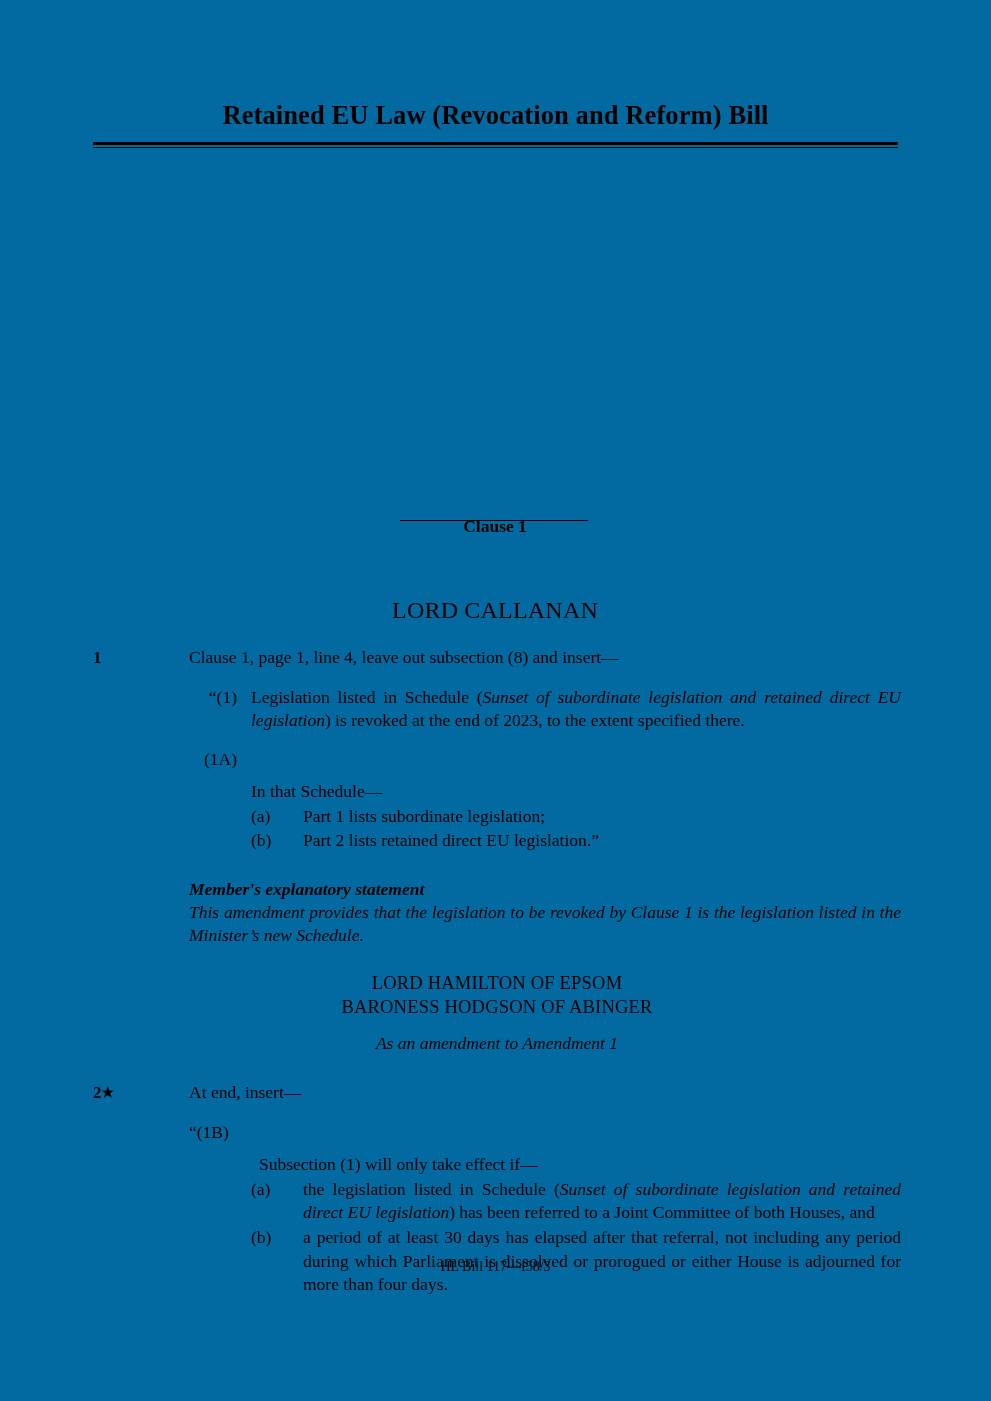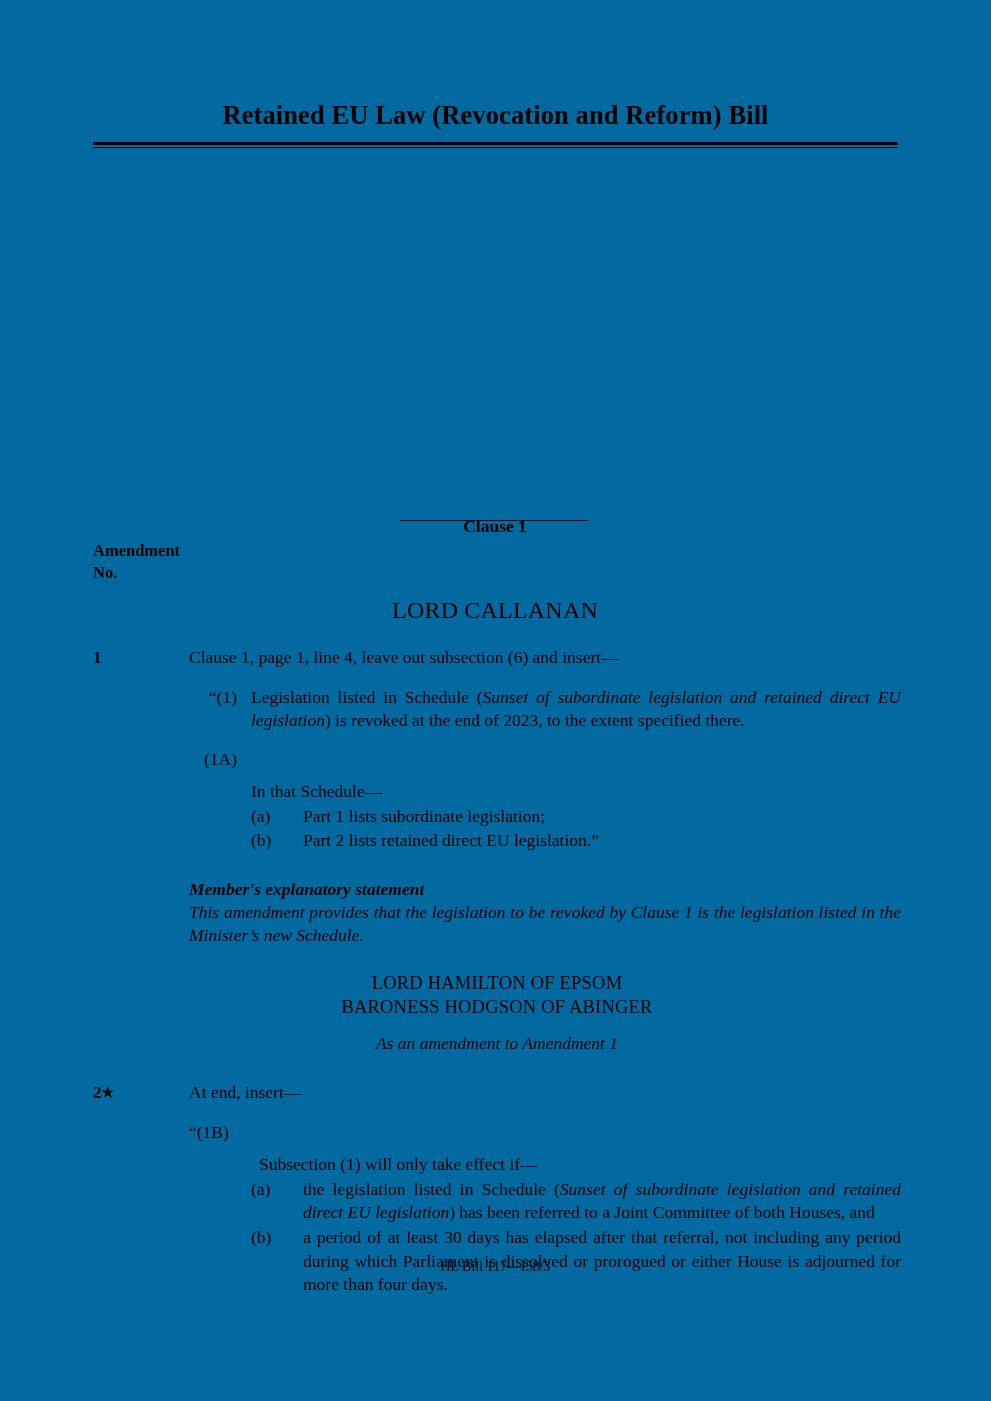--- a/index.html
+++ b/index.html
@@ -240,33 +240,29 @@
 
   <div class="title-block">
     <h1 class="doc-title">Retained EU Law (Revocation and Reform) Bill</h1>
     <div class="rule-thick"></div>
     <div class="rule-thin"></div>
   </div>
 
 
   <div class="short-rule"></div>
 
-  <div class="amendment-no-label">
-    <div>Amendment</div>
-    <div>No.</div>
-  </div>
 
   <div class="clause-heading">Clause 1</div>
   <div class="sponsor-top">LORD CALLANAN</div>
 
   <div class="body-region">
 
     <div class="amend-row">
       <div class="amend-num">1</div>
-      <div class="amend-lead">Clause 1, page 1, line 4, leave out subsection (6) and insert—</div>
+      <div class="amend-lead">Clause 1, page 1, line 4, leave out subsection (8) and insert—</div>
     </div>
 
     <div class="subsec">
       <div class="subsec-marker">“(1)</div>
       <div class="subsec-body"><span>Legislation listed in Schedule (</span><i>Sunset of subordinate legislation and retained direct EU legislation</i><span>) is revoked at the end of 2023, to the extent specified there.</span></div>
     </div>
 
     <div class="subsec">
       <div class="subsec-marker">(1A)</div>
       <div class="subsec-body nojust">In that Schedule—</div>

